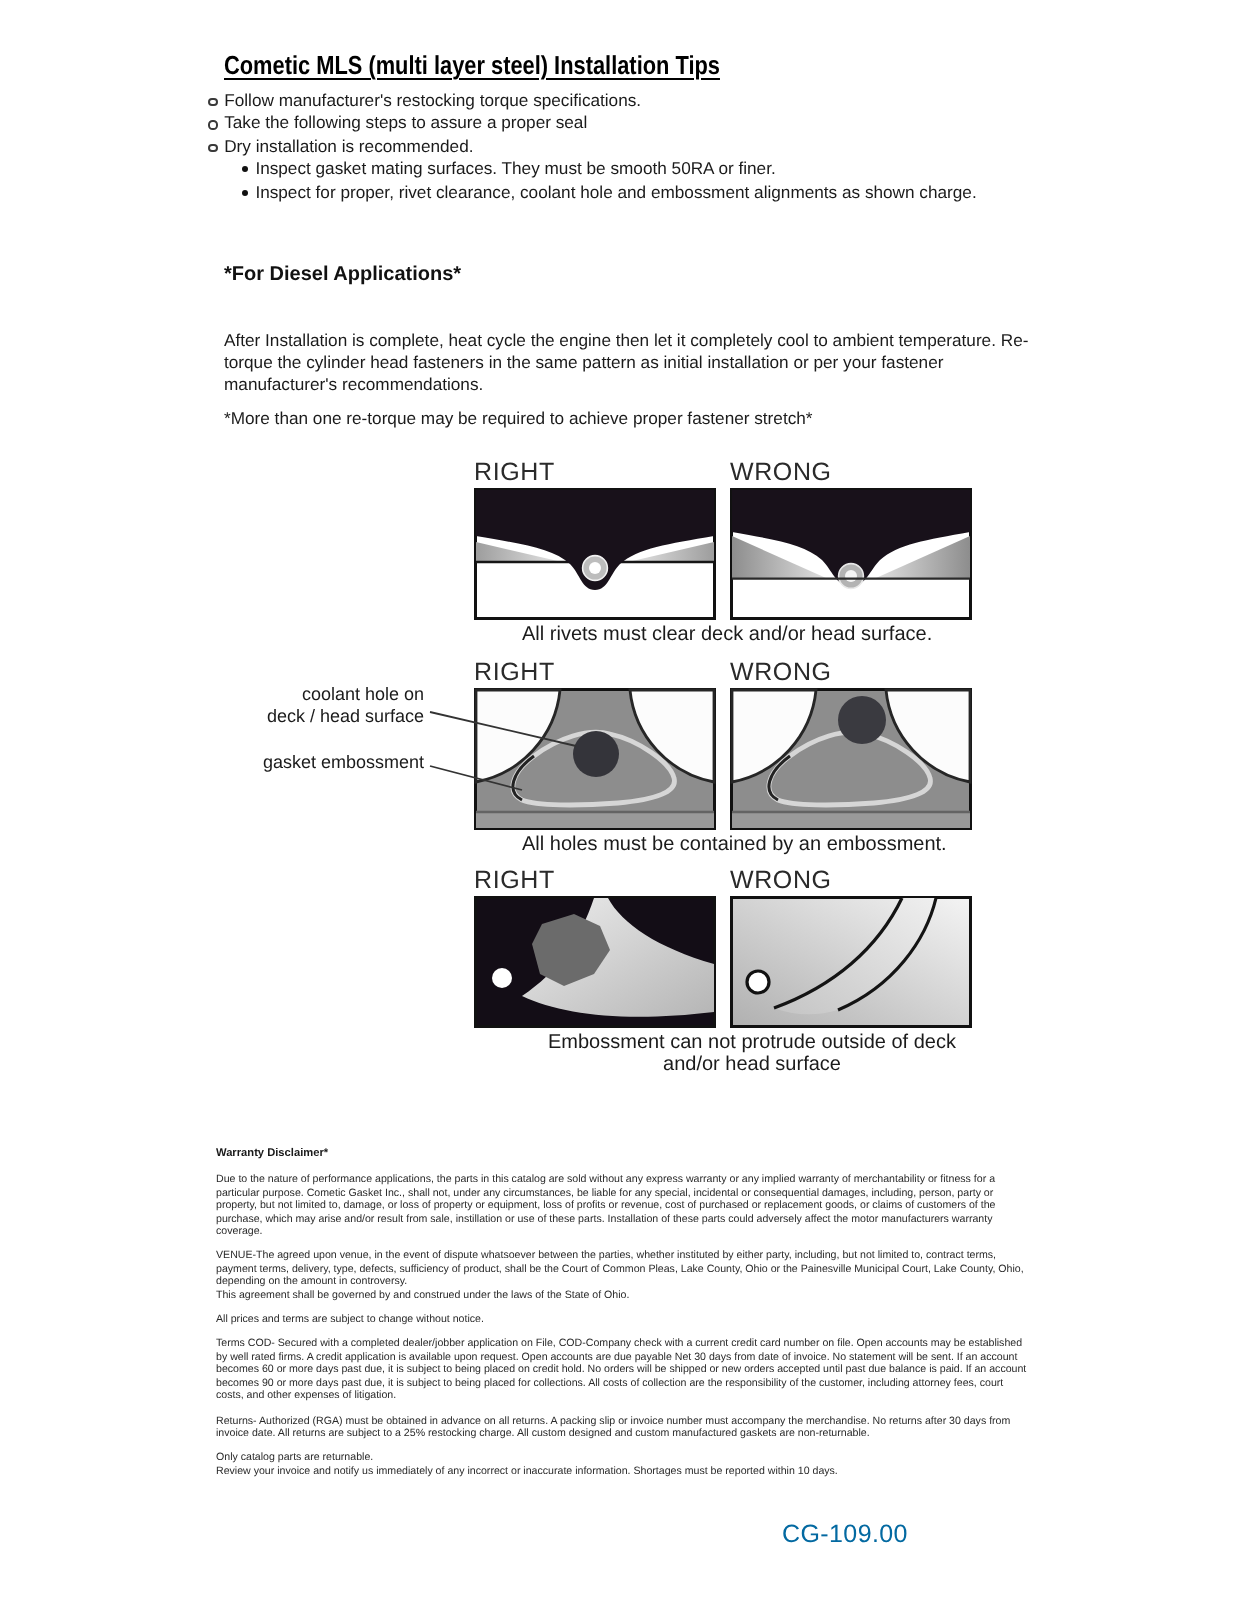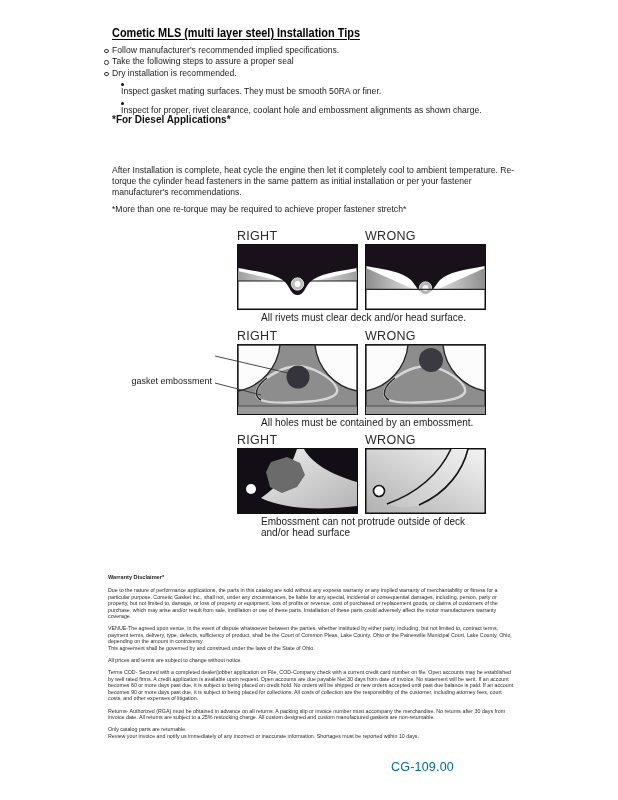--- a/index.html
+++ b/index.html
@@ -12,45 +12,45 @@
   .title {
     position:absolute; left:112px; top:25px; margin:0;
     font-size:13px; font-weight:bold; color:#000;
     text-decoration:underline; text-decoration-thickness:1.4px; text-underline-offset:2px;
     transform:scaleX(0.84); transform-origin:left center; white-space:nowrap;
   }
 
   
   .bullets { position:absolute; left:104px; top:45px; font-size:8.6px; line-height:11.4px; color:#1b1b1b; }
   .b-row { display:flex; align-items:flex-start; }
-  .b-row.sub { margin-left:17px;flex-direction:column; }
+  .b-row.sub { margin-left:17px; }
   .mk { flex:none; width:3.2px; height:3.2px; border-radius:50%; margin:3.9px 3.5px 0 0; }
   .mk.hollow { border:1px solid #3a3a3a; width:2.6px; height:2.6px; }
   .mk.solid { background:#111; }
 
   
-  .diesel-h { position:absolute; left:112px; top:114px; margin:0; font-size:10px; font-weight:bold; color:#111; }
+  .diesel-h { position:absolute; left:112px; top:132px; margin:0; font-size:10px; font-weight:bold; color:#111; }
   .para { position:absolute; left:112px; width:412px; font-size:8.6px; line-height:11px; color:#1b1b1b; }
   .p1 { top:134px; }
   .p2 { top:165px; }
   .p-note { top:204px; }
 
   
   .diagram { position:absolute; left:237px; width:250px; }
   .dg-labels { display:flex; }
   .dg-labels span { width:121px; font-size:12.5px; letter-spacing:0.3px; color:#2a2a2a; }
   .dg-labels span + span { margin-left:7px; }
   .dg-panels { display:flex; margin-top:1px; }
   .dg-panels svg { display:block; }
   .dg-panels svg + svg { margin-left:7px; }
   .dg-caption { font-size:10px; color:#1b1b1b; margin-top:3px; line-height:10.5px;margin-left:24px; }
   #d1 { top:229px; }
   #d2 { top:329px; }
   #d3 { top:433px; }
-  #d3 .dg-caption { width:230px; }
+  #d3 .dg-caption { width:230px;text-align:center; }
 
   
   .side-label { position:absolute; text-align:right; font-size:9px; line-height:10.6px; color:#1b1b1b; width:96px; left:116px; }
   .sl-coolant { top:342px; }
   .sl-emboss { top:376px; }
   .leaders { position:absolute; left:118px; top:335px; pointer-events:none; }
 
   
   .disclaimer { position:absolute; left:108px; top:574px; width:408px; font-size:5.3px; line-height:6.4px; color:#2a2a2a; }
   .disc-h { font-weight:bold; margin:0 0 7px 0; font-size:5.6px; color:#1a1a1a; }
@@ -62,21 +62,21 @@
 </head>
 <body>
 
 <div class="page">
 
   <h1 class="title">Cometic MLS (multi layer steel) Installation Tips</h1>
 
   <div class="bullets">
     <div class="b-row">
       <span class="mk hollow"></span>
-      <span>Follow manufacturer's recommended implied specifications.</span>
+      <span>Follow manufacturer's restocking torque specifications.</span>
     </div>
     <div class="b-row">
       <span class="mk hollow"></span>
       <span>Take the following steps to assure a proper seal</span>
     </div>
     <div class="b-row">
       <span class="mk hollow"></span>
       <span>Dry installation is recommended.</span>
     </div>
     <div class="b-row sub">
@@ -164,20 +164,24 @@
         <path d="M1,1 H43 A52,52 0 0 1 1,47 Z" fill="#fcfcfc" stroke="#262626" stroke-width="1.4"></path>
         <path d="M120,1 H78 A52,52 0 0 0 120,47 Z" fill="#fcfcfc" stroke="#262626" stroke-width="1.4"></path>
         <path d="M24,56 C16,52 19,42 30,34 C42,25 57,20 68,23 C82,26 98,37 100,45 C102,52 90,56 72,57.5 C52,59 31,59 24,56 Z" fill="none" stroke="#d6d6d6" stroke-width="2.4"></path>
         <path d="M24,56 C16,52 19,42 30,34" fill="none" stroke="#232323" stroke-width="1.5"></path>
         <circle cx="66" cy="16" r="12" fill="#3a3a40"></circle>
       </svg>
     </div>
     <div class="dg-caption">All holes must be contained by an embossment.</div>
   </div>
 
+  <div class="side-label sl-coolant">
+    <div>coolant hole on</div>
+    <div>deck / head surface</div>
+  </div>
   <div class="side-label sl-emboss">gasket embossment</div>
   <svg class="leaders" width="180" height="70" viewBox="0 0 180 70">
     <line x1="97" y1="21" x2="170" y2="38" stroke="#333" stroke-width="0.9"></line>
     <line x1="97" y1="48" x2="143" y2="60" stroke="#333" stroke-width="0.9"></line>
   </svg>
 
   <div class="diagram" id="d3">
     <div class="dg-labels">
       <span>RIGHT</span>
       <span>WRONG</span>

